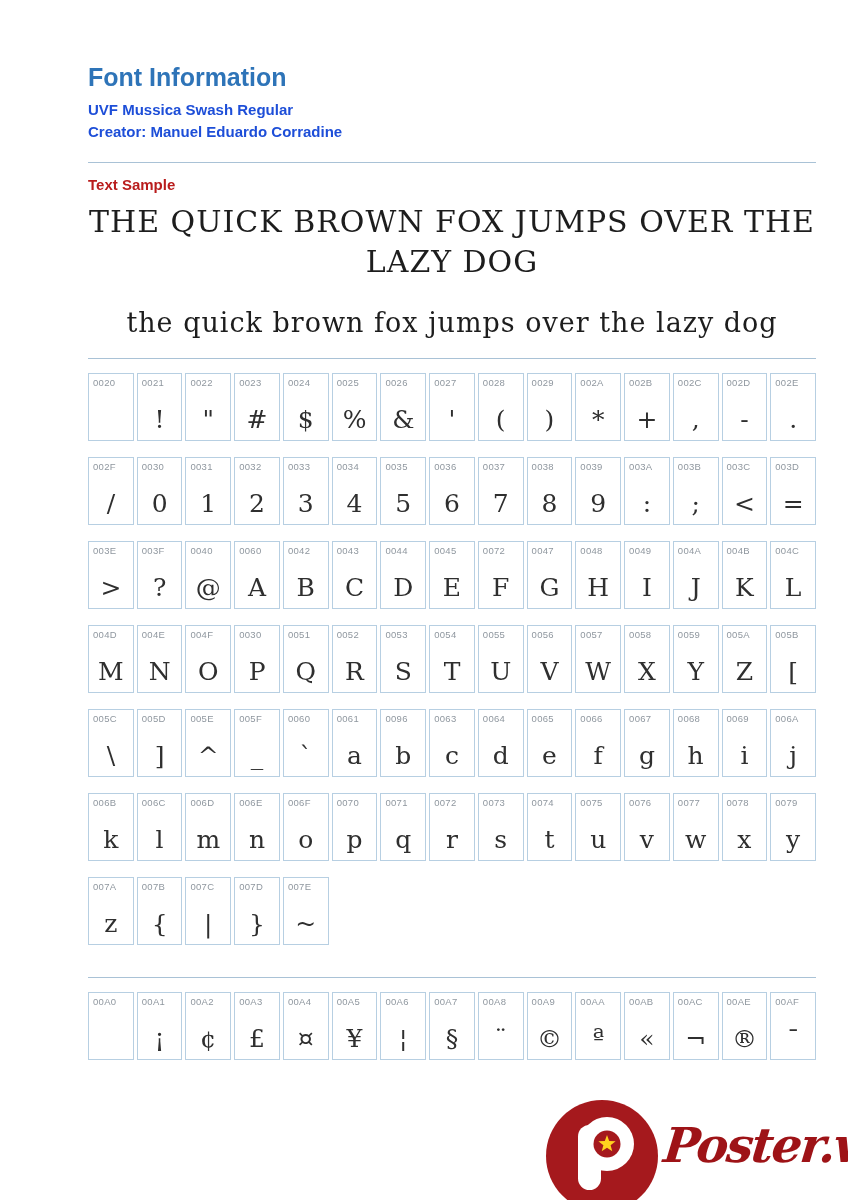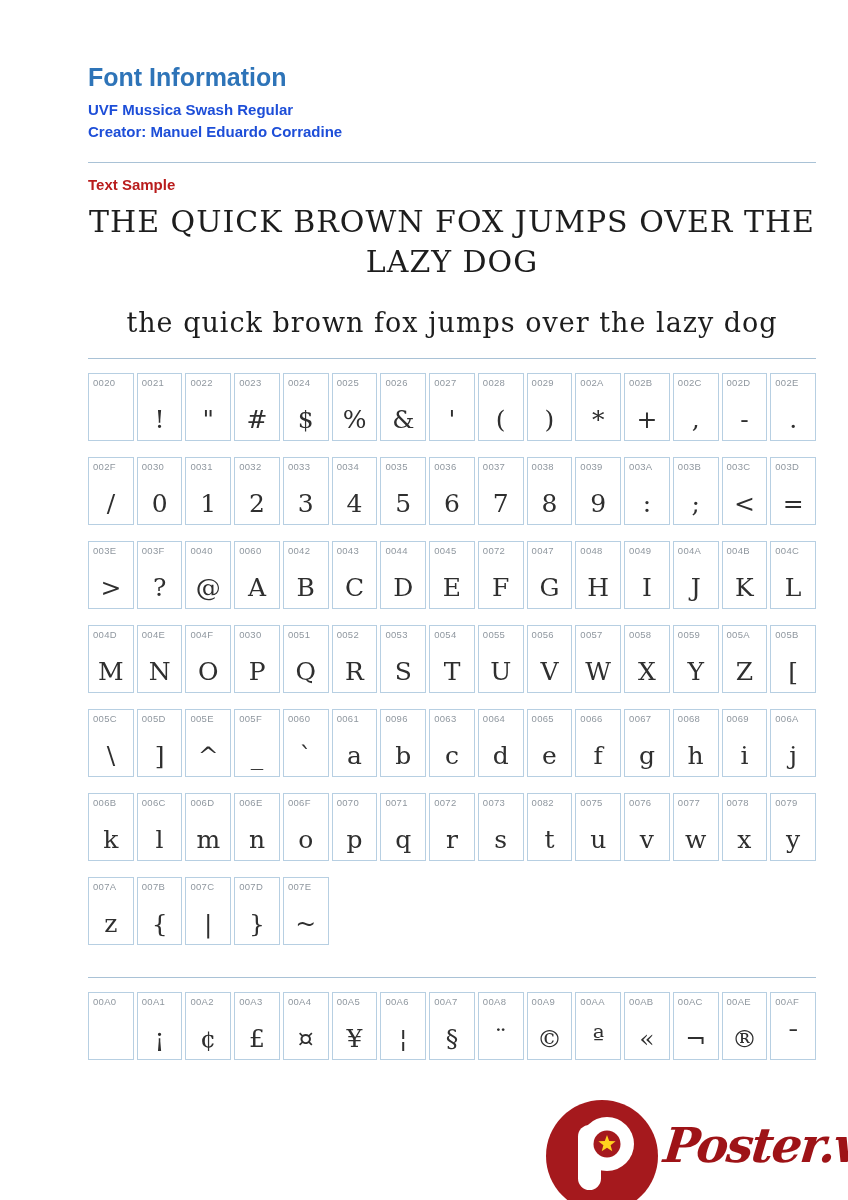--- a/index.html
+++ b/index.html
@@ -508,21 +508,21 @@
           <span class="cell-code">0072</span>
           <span class="cell-glyph">r</span>
         </div>
 
         <div class="cell">
           <span class="cell-code">0073</span>
           <span class="cell-glyph">s</span>
         </div>
 
         <div class="cell">
-          <span class="cell-code">0082</span>
+          <span class="cell-code">0074</span>
           <span class="cell-glyph">t</span>
         </div>
 
         <div class="cell">
           <span class="cell-code">0075</span>
           <span class="cell-glyph">u</span>
         </div>
 
         <div class="cell">
           <span class="cell-code">0076</span>

